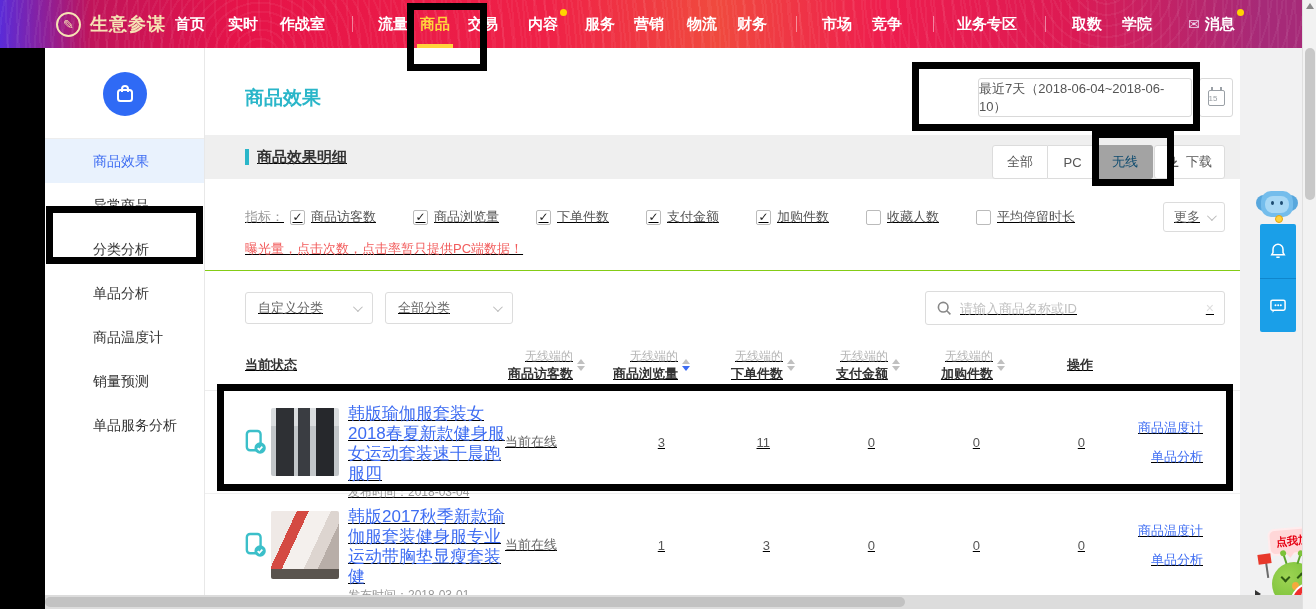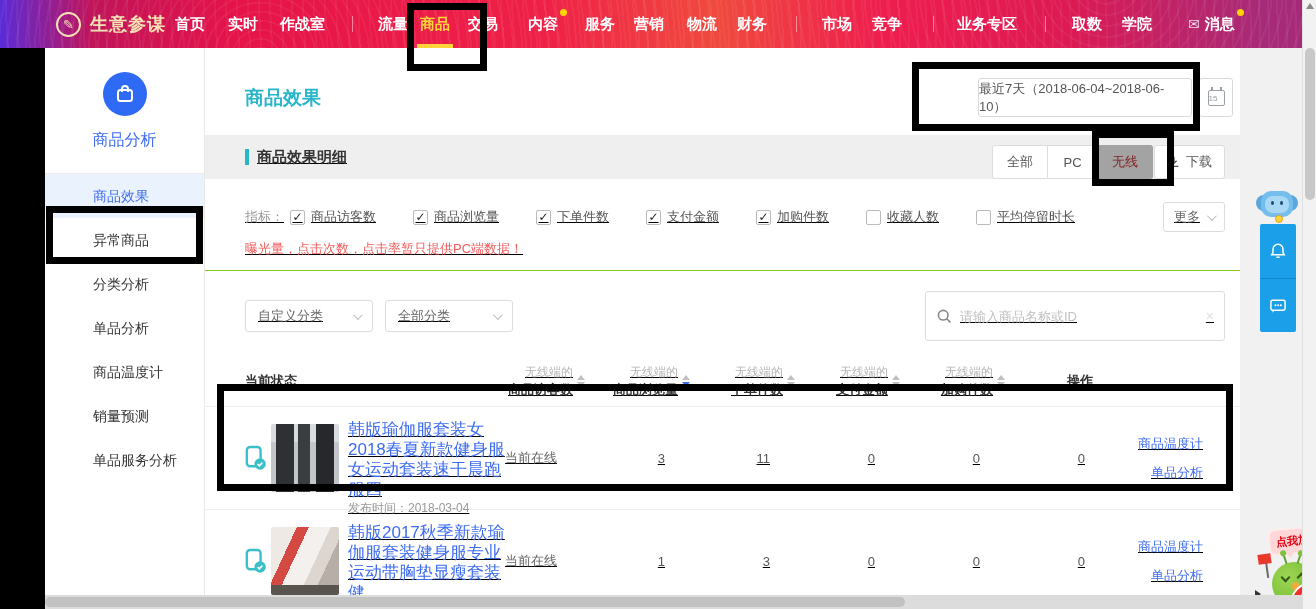--- a/index.html
+++ b/index.html
@@ -62,21 +62,21 @@
 
   #band-gray { position:absolute; left:205px; top:135px; width:1035px; height:44px; background:#efefef;
     display:flex; align-items:center;text-decoration:underline; }
   .sec-title { display:flex; align-items:center; gap:8px; margin-left:40px; font-size:15px; font-weight:bold; color:#333; }
   .sec-bar { width:4px; height:16px; background:#2ab6c9; }
   .view-group { position:absolute; right:87px; top:10px; display:flex; height:34px; }
   .vtab { min-width:50px; padding:0 14px; background:#fff; border:1px solid #dcdcdc; border-left:none;
     display:flex; align-items:center; justify-content:center; font-size:13px; color:#555; cursor:pointer; }
   .vtab:first-child { border-left:1px solid #dcdcdc; border-radius:3px 0 0 3px; }
   .vtab:last-child { border-radius:0 3px 3px 0; }
-  .vtab.active { background:#a3a3a3; border-color:#a3a3a3; color:#7f1d1d; }
+  .vtab.active { background:#a3a3a3; border-color:#a3a3a3; color:#0c4a6e; }
   #download-btn { position:absolute; right:15px; top:10px; height:34px; padding:14px 12px; background:#fff;
     border:1px solid #dcdcdc; border-radius:3px; display:flex; align-items:center; gap:5px;
     font-size:13px; color:#555; cursor:pointer; }
 
   #band-main { position:absolute; left:205px; top:188px; width:1035px; height:407px; background:#fff;text-decoration:underline; }
 
   
   #metrics-row { display:flex; align-items:center; padding:14px 15px 0 40px; }
   .metrics-label { font-size:13px; color:#999; margin-right:6px; }
   .cb-item { display:flex; align-items:center; gap:6px; margin-right:37px; font-size:13px; color:#555; cursor:pointer; }
@@ -87,21 +87,21 @@
     display:flex; align-items:center; justify-content:center; gap:7px; font-size:13px; color:#666; cursor:pointer; }
   .chev { width:7px; height:7px; border-right:1.5px solid #bbb; border-bottom:1.5px solid #bbb;
     transform:rotate(45deg) translateY(-2px); }
   #notice { padding:8px 0 12px 40px; font-size:13px; color:#f25b5b; border-bottom:1px solid #84cc16; }
 
   
   #filter-row { display:flex; align-items:center; padding:20px 15px 0 40px; }
   .dd { width:128px; height:32px; background:#fff; border:1px solid #dcdcdc; border-radius:3px;
     display:flex; align-items:center; justify-content:space-between; padding:0 12px;
     font-size:13px; color:#666; cursor:pointer; margin-right:12px; }
-  #search-box { margin-left:auto; width:300px; height:50px; background:#fff; border:1px solid #dcdcdc; border-radius:3px;
+  #search-box { margin-left:auto; width:300px; height:34px; background:#fff; border:1px solid #dcdcdc; border-radius:3px;
     display:flex; align-items:center; padding:0 10px; gap:8px; }
   #search-box input { flex:1; border:none; outline:none; font-size:13px; color:#555; background:transparent;
     font-family:"Liberation Sans","DejaVu Sans",sans-serif; }
   #search-box input::placeholder { color:#c0c0c0; }
   .clear-x { color:#ddd; font-size:14px; cursor:pointer; }
 
   
   .tgrid { display:grid; grid-template-columns:260px 85px 105px 105px 105px 105px 105px 110px; padding:0 15px 0 40px; }
   #thead { height:52px; align-items:center; border-bottom:1px solid #ededed; margin-top:14px; }
   .th { font-size:13px; font-weight:bold; color:#333; }
@@ -213,21 +213,20 @@
   <div id="right-gutter"></div>
 
   <div id="sidebar">
     <div class="side-head">
       <div class="side-head-icon">
         <svg width="24" height="24" viewBox="0 0 24 24">
             <rect x="5" y="8" width="14" height="11" rx="2.5" fill="none" stroke="#fff" stroke-width="2"></rect>
             <path d="M9 10V7a3 3 0 0 1 6 0v3" fill="none" stroke="#fff" stroke-width="2"></path>
           </svg>
       </div>
-      <div class="side-title">商品分析</div>
       <div class="side-sep"></div>
     </div>
     <div class="side-item selected">商品效果</div>
     <div class="side-item">异常商品</div>
     <div class="side-item">分类分析</div>
     <div class="side-item">单品分析</div>
     <div class="side-item">商品温度计</div>
     <div class="side-item">销量预测</div>
     <div class="side-item">单品服务分析</div>
   </div>

